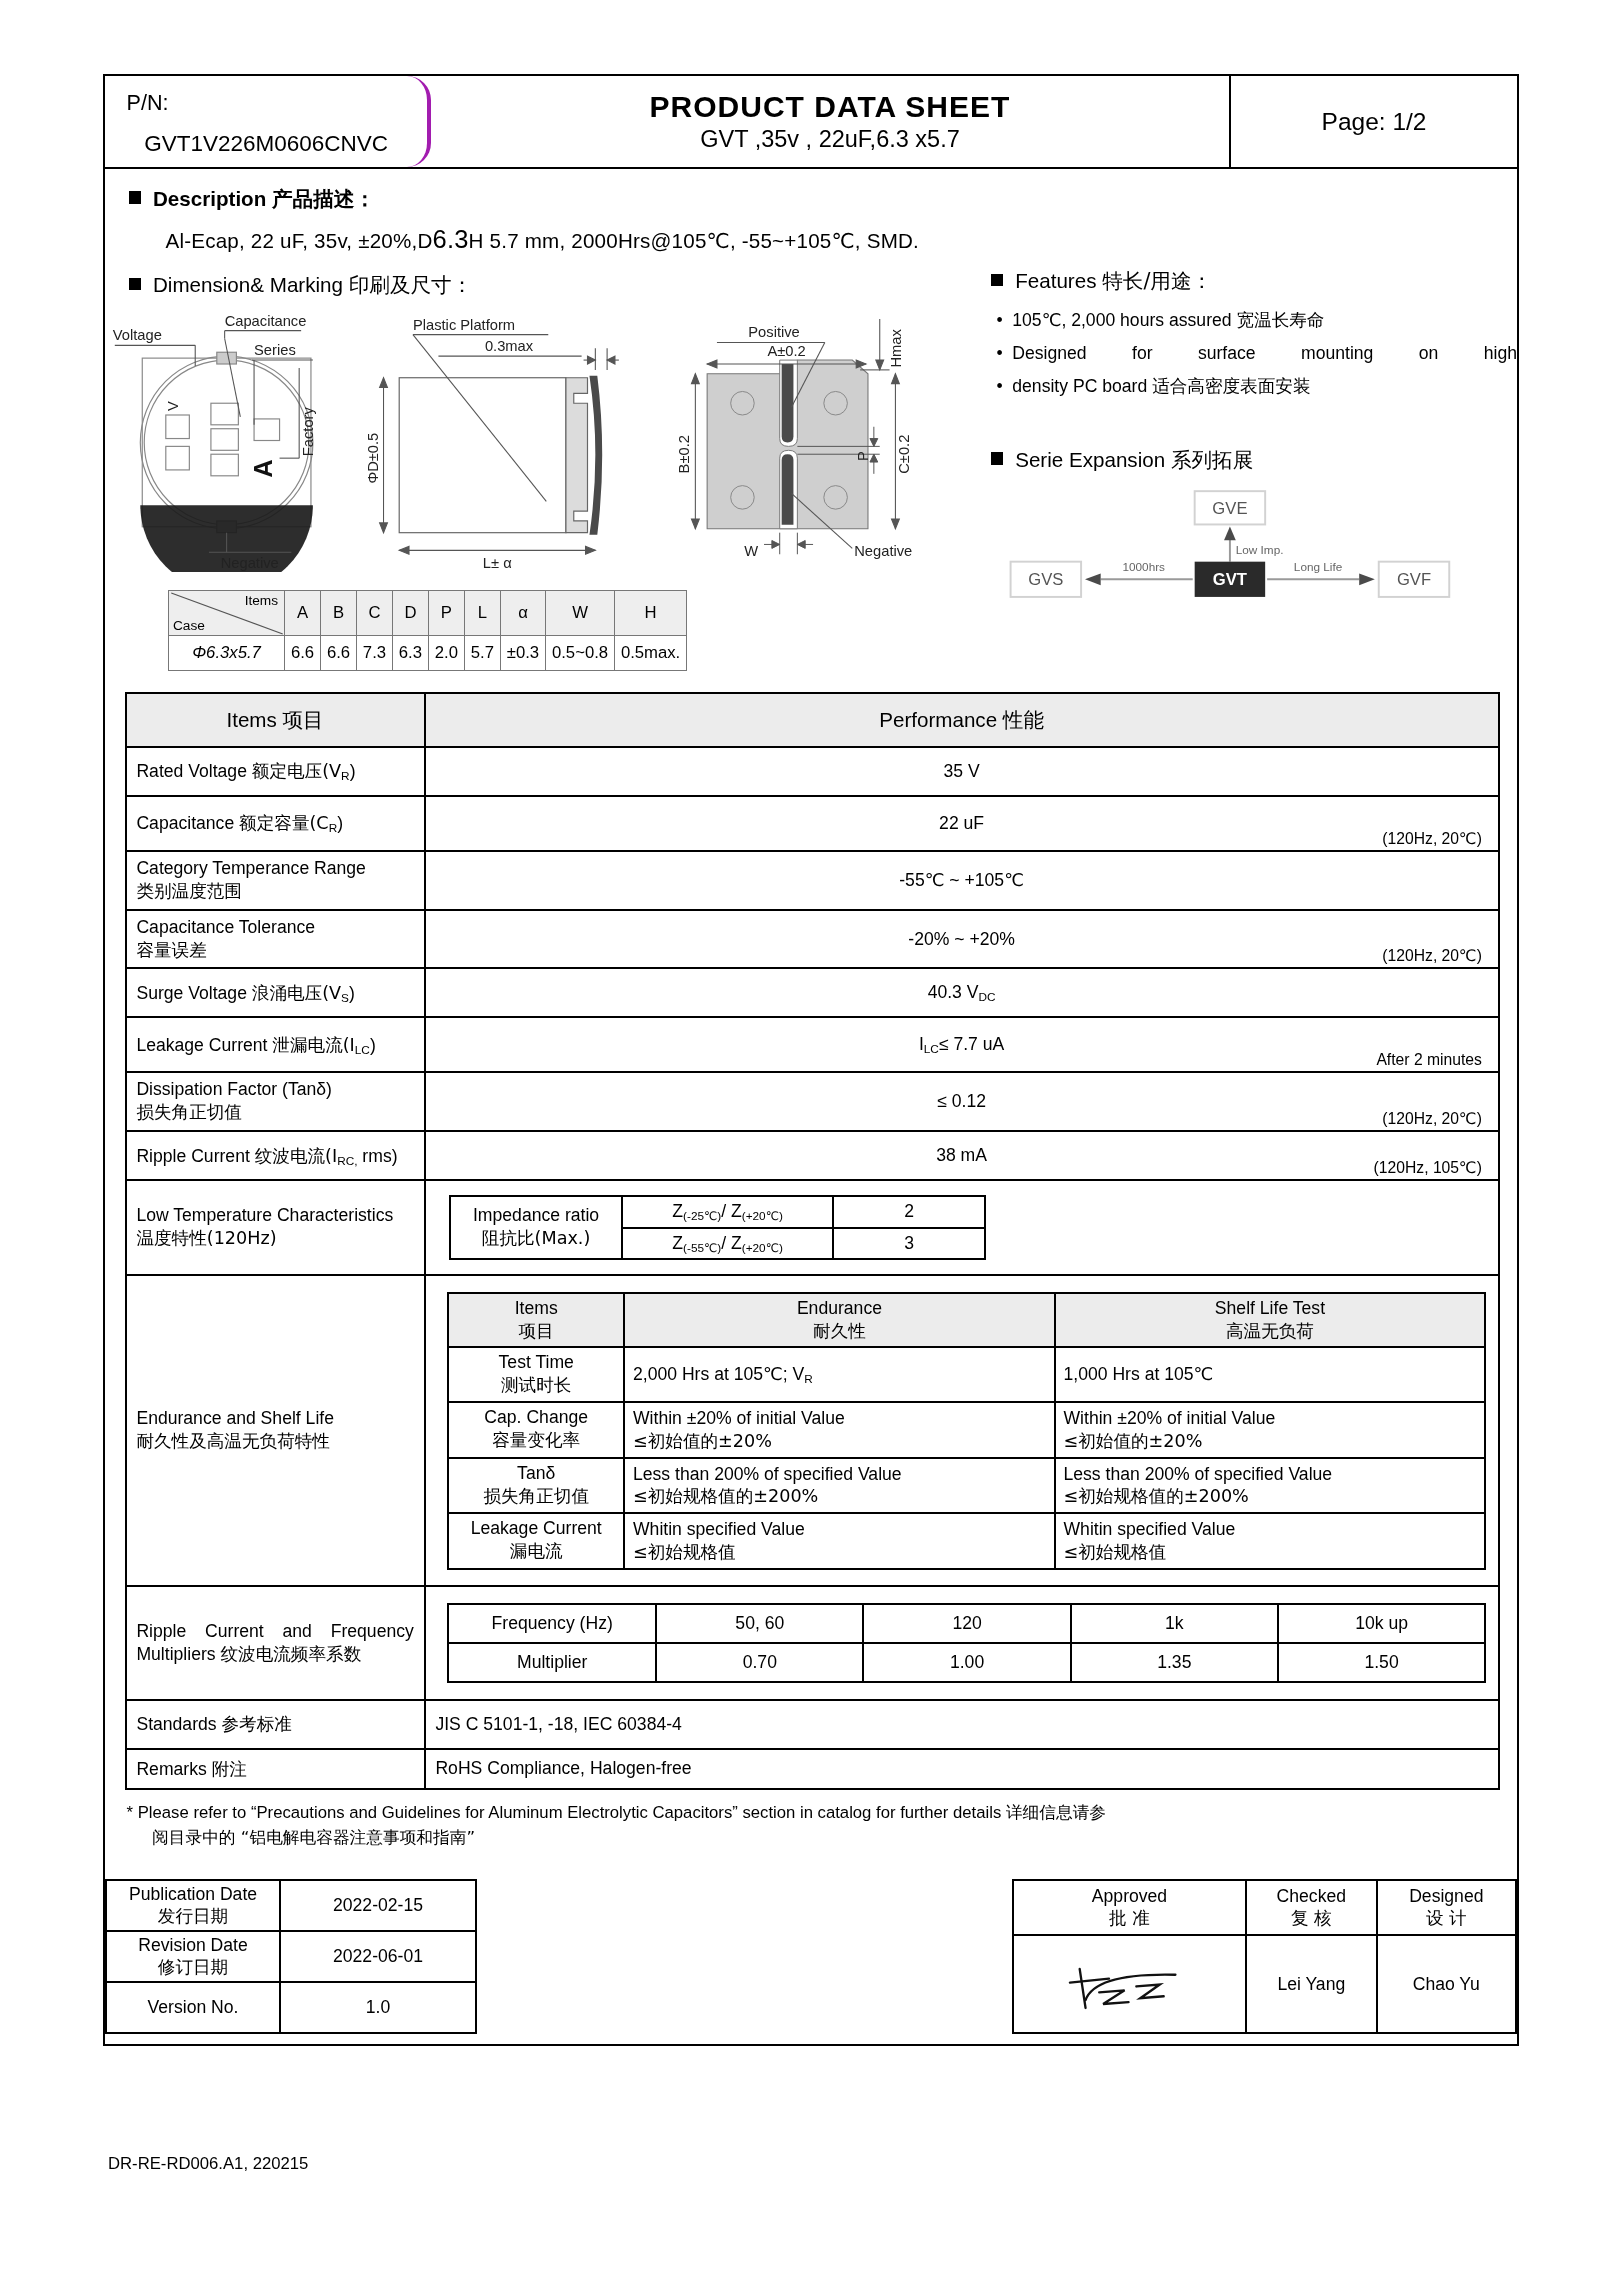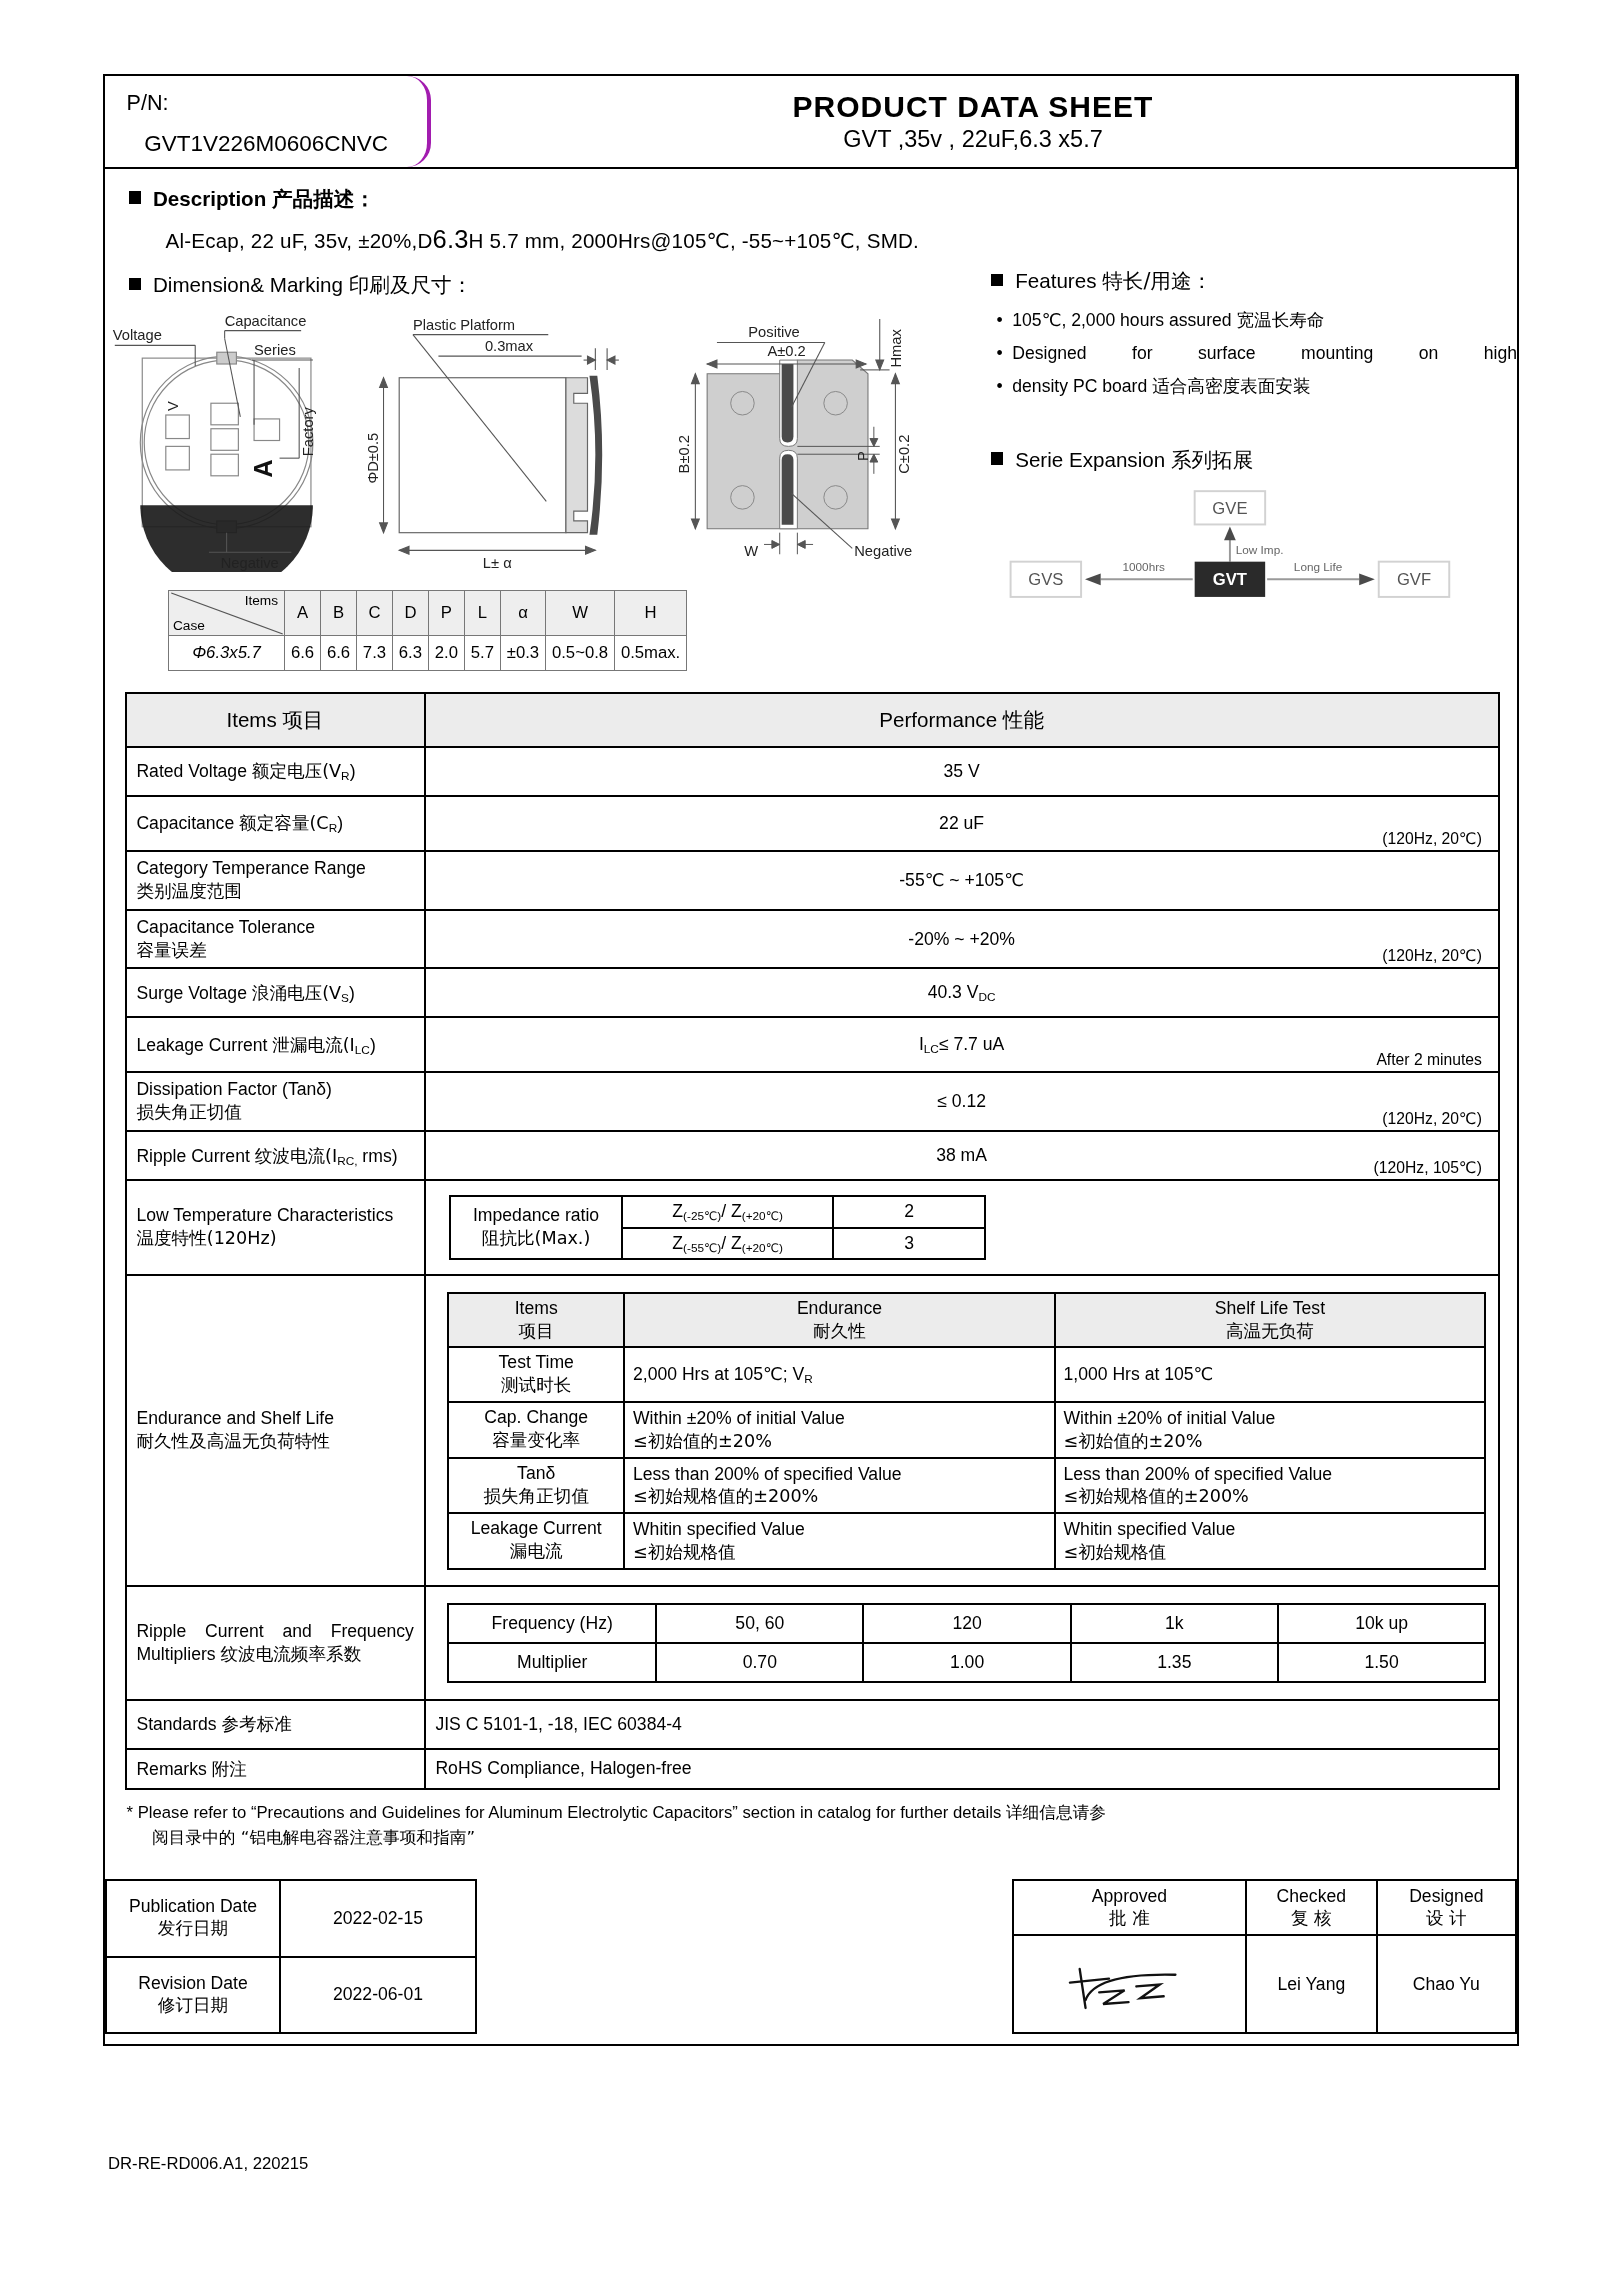--- a/index.html
+++ b/index.html
@@ -113,20 +113,21 @@
 
   <div class="hdr">
     <div class="hdr-pn">
       <div class="l1">P/N:</div>
       <div class="l2">GVT1V226M0606CNVC</div>
     </div>
     <div class="hdr-mid">
       <div class="t1">PRODUCT   DATA   SHEET</div>
       <div class="t2">GVT ,35v , 22uF,6.3 x5.7</div>
     </div>
+    <div class="hdr-pg">Page: 1/2</div>
   </div>
 
   <div class="frame">
 
     <div class="desc-blk">
       <div class="sect">
         <span class="sq"></span><span>Description</span>
         <span class="cn">产品描述：</span>
       </div>
       <div class="desc-line2">
@@ -643,20 +644,24 @@
           </td>
           <td>2022-02-15</td>
         </tr>
         <tr>
           <td class="k">
             <div>Revision Date</div>
             <div class="cn">修订日期</div>
           </td>
           <td>2022-06-01</td>
         </tr>
+        <tr>
+          <td class="k">Version No.</td>
+          <td>1.0</td>
+        </tr>
       </tbody>
         </table>
 
       <div class="spacerbox"></div>
 
       <table class="sigr">
         <tbody>
             <tr class="hrow">
           <td>
             <div>Approved</div>

